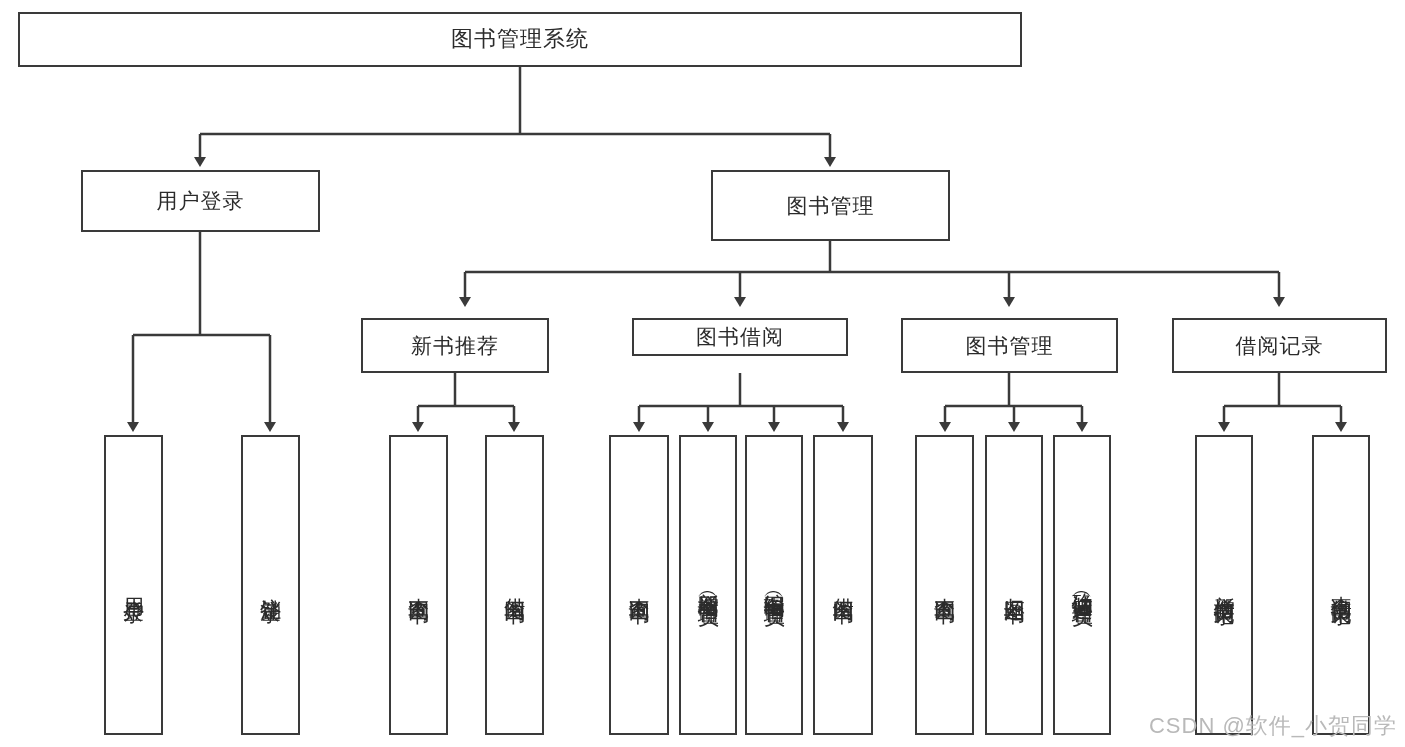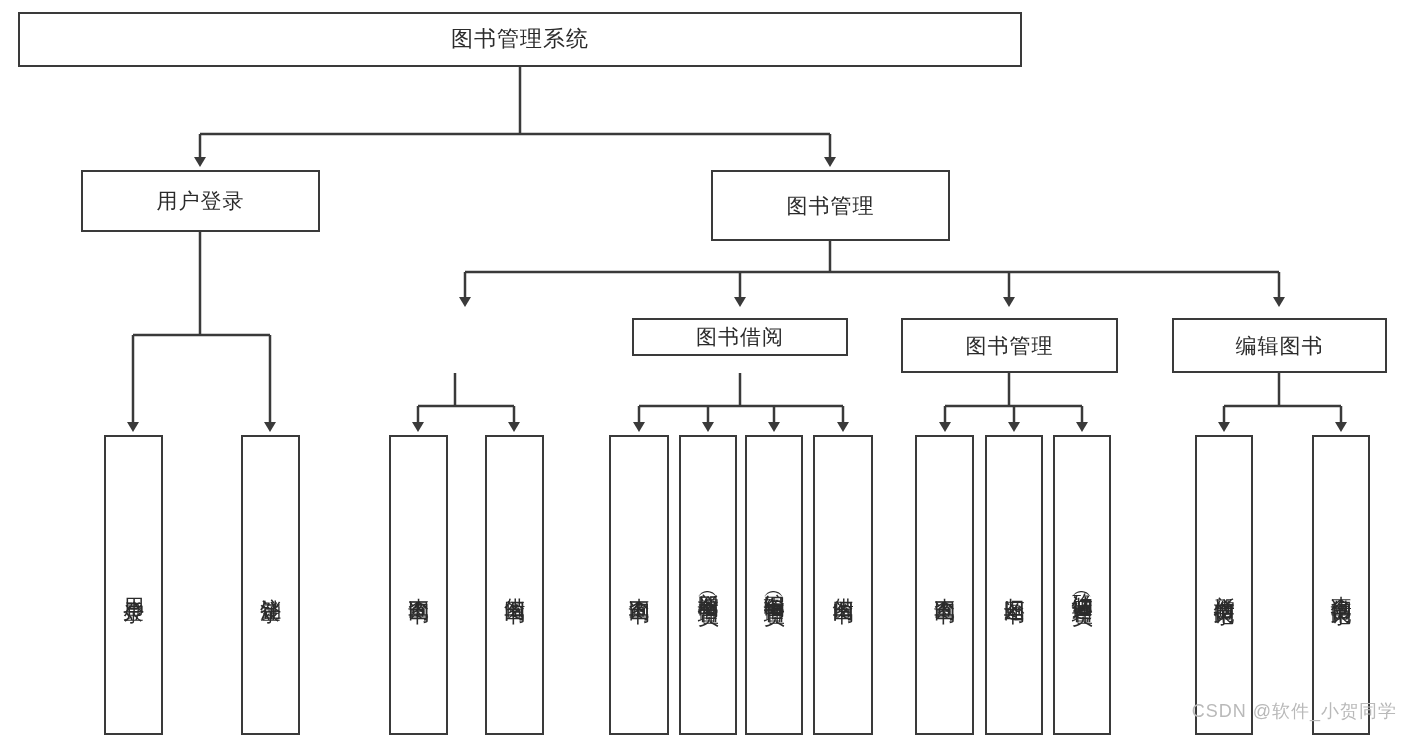--- a/index.html
+++ b/index.html
@@ -56,22 +56,22 @@
   }
   .node.v .vtext {
     writing-mode: vertical-rl;
     text-orientation: upright;
     white-space: normal;
     text-align: center;
   }
   .watermark {
     position: absolute;
     right: 8px;
-    bottom: 24px;
-    font-size: 18px;
+    bottom: 6px;
+    font-size: 22px;
     color: #b9b9b9;
     letter-spacing: 1px;
     z-index: 5;
     white-space: nowrap;
   }
 </style>
 </head>
 <body>
 
 <div id="canvas">
@@ -130,28 +130,31 @@
     <span>图书管理系统</span>
   </div>
 
   <div class="node h" style="left:81px; top:170px; width:239px; height:62px;">
     <span>用户登录</span>
   </div>
   <div class="node h" style="left:711px; top:170px; width:239px; height:71px;">
     <span>图书管理</span>
   </div>
 
+  <div class="node h" style="left:361px; top:318px; width:188px; height:55px;">
+    <span>新书推荐</span>
+  </div>
   <div class="node h" style="left:632px; top:318px; width:216px; height:38px;">
     <span>图书借阅</span>
   </div>
   <div class="node h" style="left:901px; top:318px; width:217px; height:55px;">
     <span>图书管理</span>
   </div>
   <div class="node h" style="left:1172px; top:318px; width:215px; height:55px;">
-    <span>编辑图书</span>
+    <span>借阅记录</span>
   </div>
 
   <div class="node v" style="left:104px; top:435px; width:59px; height:300px;">
     <span class="vtext">用户登录</span>
   </div>
   <div class="node v" style="left:241px; top:435px; width:59px; height:300px;">
     <span class="vtext">注销登录</span>
   </div>
 
   <div class="node v" style="left:389px; top:435px; width:59px; height:300px;">

